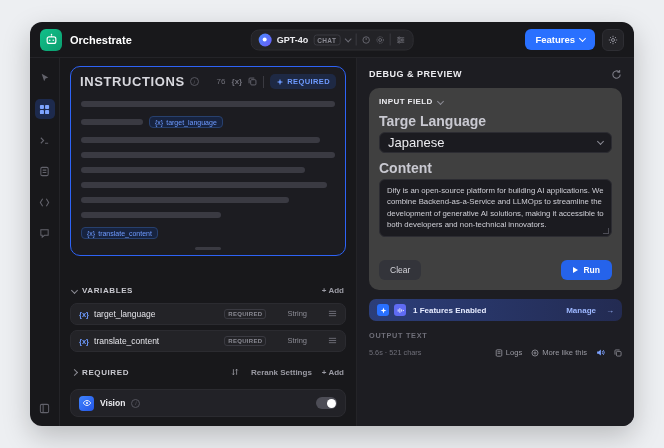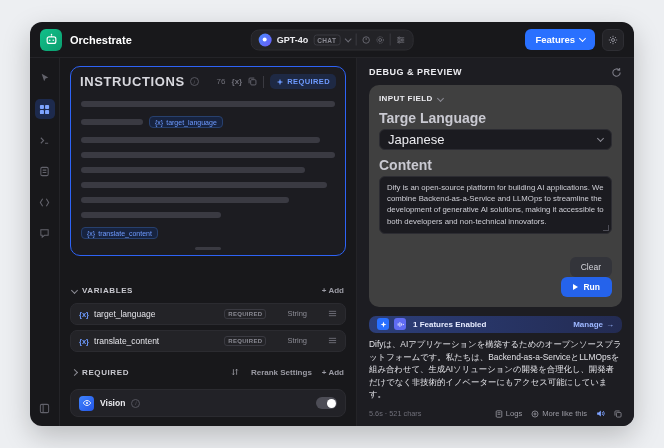--- a/index.html
+++ b/index.html
@@ -66,30 +66,30 @@
   .ifcard{background:#404040;border-radius:10px;padding:9px 10px 10px;}
   .iftitle-row{display:flex;align-items:center;gap:5px;}
   .iftitle{color:#ececf0;font-size:8px;font-weight:bold;letter-spacing:.4px;}
   .ifdesc{color:#8b8b94;font-size:7.3px;line-height:1.4;margin:4px 0 7px;}
   .flabel{color:#c9c9d1;font-size:14px;font-weight:bold;margin:7px 0 3px;}
   .select{background:#1b1b20;border:1px solid #2c2c32;border-radius:6px;height:21px;display:flex;align-items:center;padding:0 8px;color:#ececf0;font-size:13px;}
   .select .chev{color:#8b8b94;margin-left:auto;}
   .tawrap{position:relative;}
   textarea.ta{display:block;width:100%;height:58px;background:#1b1b20;border:1px solid #2c2c32;border-radius:6px;color:#cfcfd6;font-size:7.8px;line-height:1.45;padding:5px 7px;resize:none;font-family:"Liberation Sans",sans-serif;outline:none;}
   .corner{position:absolute;right:3px;bottom:3px;width:6px;height:6px;border-right:1.5px solid #4d4d56;border-bottom:1.5px solid #4d4d56;}
-  .btnrow{display:flex;align-items:flex-end;margin-top:23px;flex-direction:column;}
+  .btnrow{display:flex;align-items:center;margin-top:23px;}
   .clear{background:#33343a;color:#d6d6dc;font-size:8.5px;border:none;border-radius:6px;padding:5px 11px;}
   .run{margin-left:auto;background:#2563eb;color:#fff;font-size:8.5px;font-weight:bold;border:none;border-radius:6px;padding:5px 12px;display:flex;align-items:center;gap:5px;}
   .play{width:0;height:0;border-left:5px solid #fff;border-top:3px solid transparent;border-bottom:3px solid transparent;}
   .feat{margin-top:9px;height:22px;border-radius:7px;background:linear-gradient(90deg,#2c3e79,#232b52);display:flex;align-items:center;padding:0 8px;gap:5px;}
   .fico{width:12px;height:12px;border-radius:3px;display:flex;align-items:center;justify-content:center;color:#fff;}
   .fico.b1{background:#2970ff;}
   .fico.b2{background:#5f6bf3;}
   .ftext{color:#e7ecff;font-size:8px;font-weight:bold;margin-left:2px;}
-  .manage{margin-left:auto;color:#9db7ff;font-size:8px;font-weight:bold;display:flex;align-items:center;gap:3px;}
+  .manage{margin-left:auto;color:#9db7ff;font-size:8px;font-weight:bold;display:flex;align-items:center;gap:10px;}
   .outtitle{color:#6f6f79;font-size:7.3px;font-weight:bold;letter-spacing:.7px;margin-top:10px;}
   .outtext{color:#e2e2e7;font-size:8.4px;line-height:1.5;margin-top:5px;}
   .outfoot{display:flex;align-items:center;margin-top:8px;}
   .meta{color:#6f6f79;font-size:7.3px;}
   .factions{margin-left:auto;display:flex;align-items:center;gap:9px;color:#9a9aa3;font-size:7.6px;}
   .fact{display:flex;align-items:center;gap:3px;}
   .spk{color:#7da2ff;}
   svg{display:block;}
 </style>
 </head>
@@ -360,21 +360,21 @@
               <path d="M2 8V4M5 10V2M8 8V4M11 7V5"></path>
             </svg>
         </span>
         <span class="ftext">1 Features Enabled</span>
         <span class="manage">
           <span>Manage</span>
           <span>→</span>
         </span>
       </div>
 
-      <div class="outtext">Difyは、AIアプリケーションを構築するためのオープンソースプラットフォームです。私たちは、Backend-as-a-ServiceとLLMOpsを組み合わせて、生成AIソリューションの開発を合理化し、開発者だけでなく非技術的イノベーターにもアクセス可能にしています。</div>
+      <div class="outtitle">OUTPUT TEXT</div>
 
       <div class="outfoot">
         <span class="meta">5.6s · 521 chars</span>
         <span class="factions">
           <span class="fact">
             <svg width="8" height="8" viewBox="0 0 10 10" fill="none" stroke="currentColor" stroke-width="1">
                 <rect x="1.5" y="1" width="7" height="8" rx="1.2"></rect>
                 <path d="M3.2 3.4h3.6M3.2 5.4h3.6"></path>
               </svg>
             <span>Logs</span>

